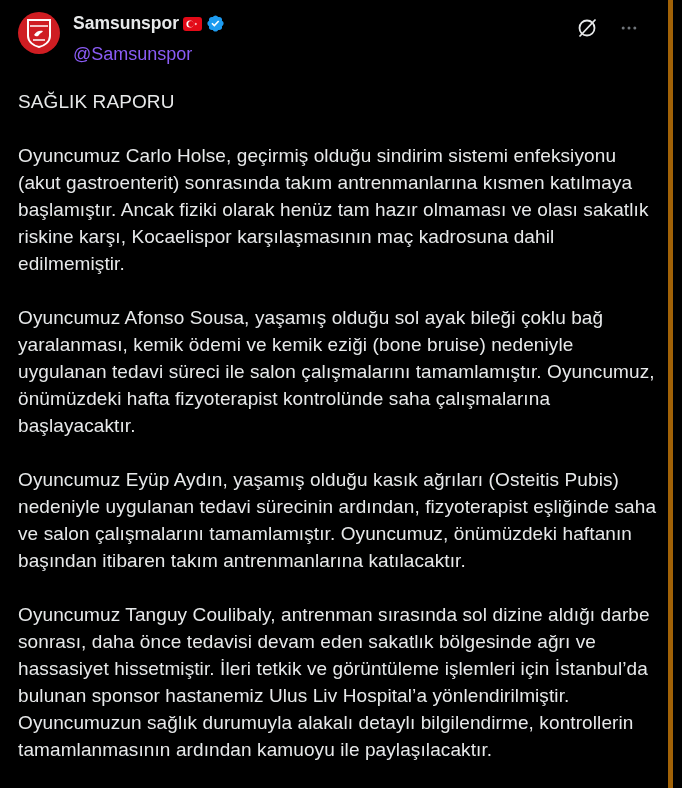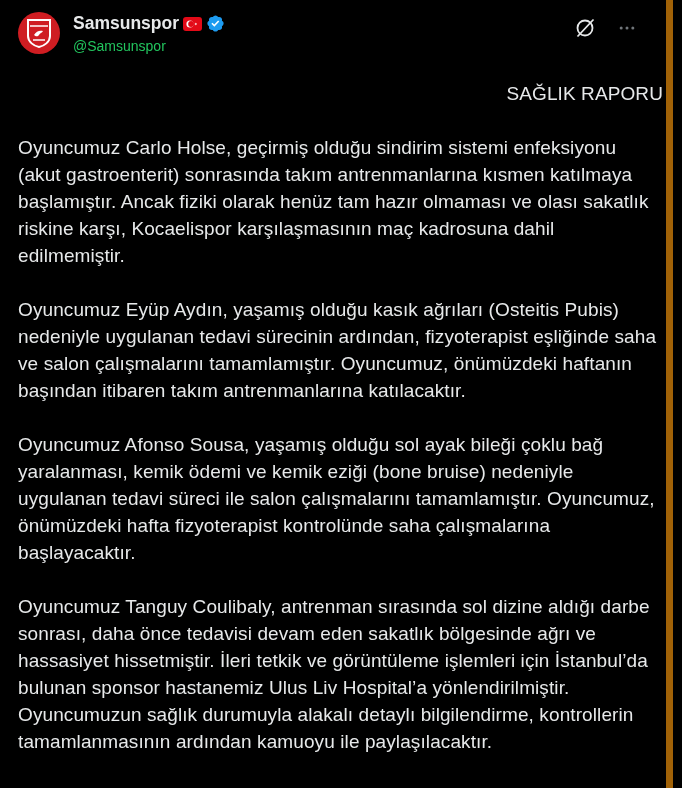--- a/index.html
+++ b/index.html
@@ -5,55 +5,55 @@
   html,body{margin:0;padding:0;}
   body{
     width:682px;height:788px;
     background:#000000;
     font-family:"Liberation Sans", sans-serif;
     overflow:hidden;
   }
   .column{
     box-sizing:border-box;
     width:673px;height:788px;
-    border-right:7px solid #a16207;
+    border-right:5px solid #a16207;
     padding:12px 16px 0 18px;
   }
   
   .tweet-header{display:flex;align-items:flex-start;}
   .avatar{
     width:42px;height:42px;border-radius:50%;
     background:#cf1d22;flex:0 0 42px;
     display:flex;align-items:center;justify-content:center;
     cursor:pointer;
   }
   .id-block{margin-left:13px;flex:1 1 auto;min-width:0;padding-top:1px;}
   .name-row{display:flex;align-items:center;gap:4px;}
   .display-name{
     color:#e7e9ea;font-weight:700;font-size:17.5px;line-height:21px;
     cursor:pointer;
   }
   .flag{width:19px;height:14px;border-radius:3px;display:inline-block;}
   .verified{width:19px;height:19px;display:inline-block;}
-  .handle{color:#22c55e;font-size:14px;line-height:21px;margin-top:2px;}
+  .handle{color:#8b5cf6;font-size:18px;line-height:21px;margin-top:10px;}
   .header-actions{display:flex;align-items:center;gap:16px;padding-top:3px;margin-right:10px;}
   .grok-btn,.more-btn{
     width:26px;height:26px;display:flex;align-items:center;justify-content:center;
     cursor:pointer;border-radius:50%;
   }
   
   .tweet-body{
     margin-top:23px;
     color:#e7e9ea;
     font-size:19px;
     line-height:27px;
     letter-spacing:0.1px;
     width:645px;
   }
-  .tweet-heading{margin:0 0 27px 0;font-weight:400;font-size:19px;text-align:right;}
+  .tweet-heading{margin:0 0 27px 0;font-weight:400;font-size:19px;}
   .tweet-paragraph{margin:0 0 27px 0;}
   .tweet-paragraph b{font-weight:400;}
 </style>
 </head>
 <body>
 
 <div class="column">
 
   <div class="tweet-header">
 
@@ -106,19 +106,19 @@
           </svg>
         </span>
       </div>
     </div>
   </div>
 
   <div class="tweet-body">
     <p class="tweet-heading">SAĞLIK RAPORU</p>
     <div>
         <p class="tweet-paragraph"><span>Oyuncumuz </span><b>Carlo Holse</b><span>, geçirmiş olduğu sindirim sistemi enfeksiyonu (akut gastroenterit) sonrasında takım antrenmanlarına kısmen katılmaya başlamıştır. Ancak fiziki olarak henüz tam hazır olmaması ve olası sakatlık riskine karşı, Kocaelispor karşılaşmasının maç kadrosuna dahil edilmemiştir.</span></p>
+        <p class="tweet-paragraph"><span>Oyuncumuz </span><b>Afonso Sousa,</b><span> yaşamış olduğu sol ayak bileği çoklu bağ yaralanması, kemik ödemi ve kemik eziği (bone bruise) nedeniyle uygulanan tedavi süreci ile salon çalışmalarını tamamlamıştır. Oyuncumuz, önümüzdeki hafta fizyoterapist kontrolünde saha çalışmalarına başlayacaktır.</span></p>
         <p class="tweet-paragraph"><span>Oyuncumuz </span><b>Eyüp Aydın</b><span>, yaşamış olduğu kasık ağrıları (Osteitis Pubis) nedeniyle uygulanan tedavi sürecinin ardından, fizyoterapist eşliğinde saha ve salon çalışmalarını tamamlamıştır. Oyuncumuz, önümüzdeki haftanın başından itibaren takım antrenmanlarına katılacaktır.</span></p>
-        <p class="tweet-paragraph"><span>Oyuncumuz </span><b>Afonso Sousa,</b><span> yaşamış olduğu sol ayak bileği çoklu bağ yaralanması, kemik ödemi ve kemik eziği (bone bruise) nedeniyle uygulanan tedavi süreci ile salon çalışmalarını tamamlamıştır. Oyuncumuz, önümüzdeki hafta fizyoterapist kontrolünde saha çalışmalarına başlayacaktır.</span></p>
         <p class="tweet-paragraph"><span>Oyuncumuz </span><b>Tanguy Coulibaly</b><span>, antrenman sırasında sol dizine aldığı darbe sonrası, daha önce tedavisi devam eden sakatlık bölgesinde ağrı ve hassasiyet hissetmiştir. İleri tetkik ve görüntüleme işlemleri için İstanbul’da bulunan sponsor hastanemiz Ulus Liv Hospital’a yönlendirilmiştir. Oyuncumuzun sağlık durumuyla alakalı detaylı bilgilendirme, kontrollerin tamamlanmasının ardından kamuoyu ile paylaşılacaktır.</span></p>
       </div>
   </div>
 
 </div>
 
 </body></html>

